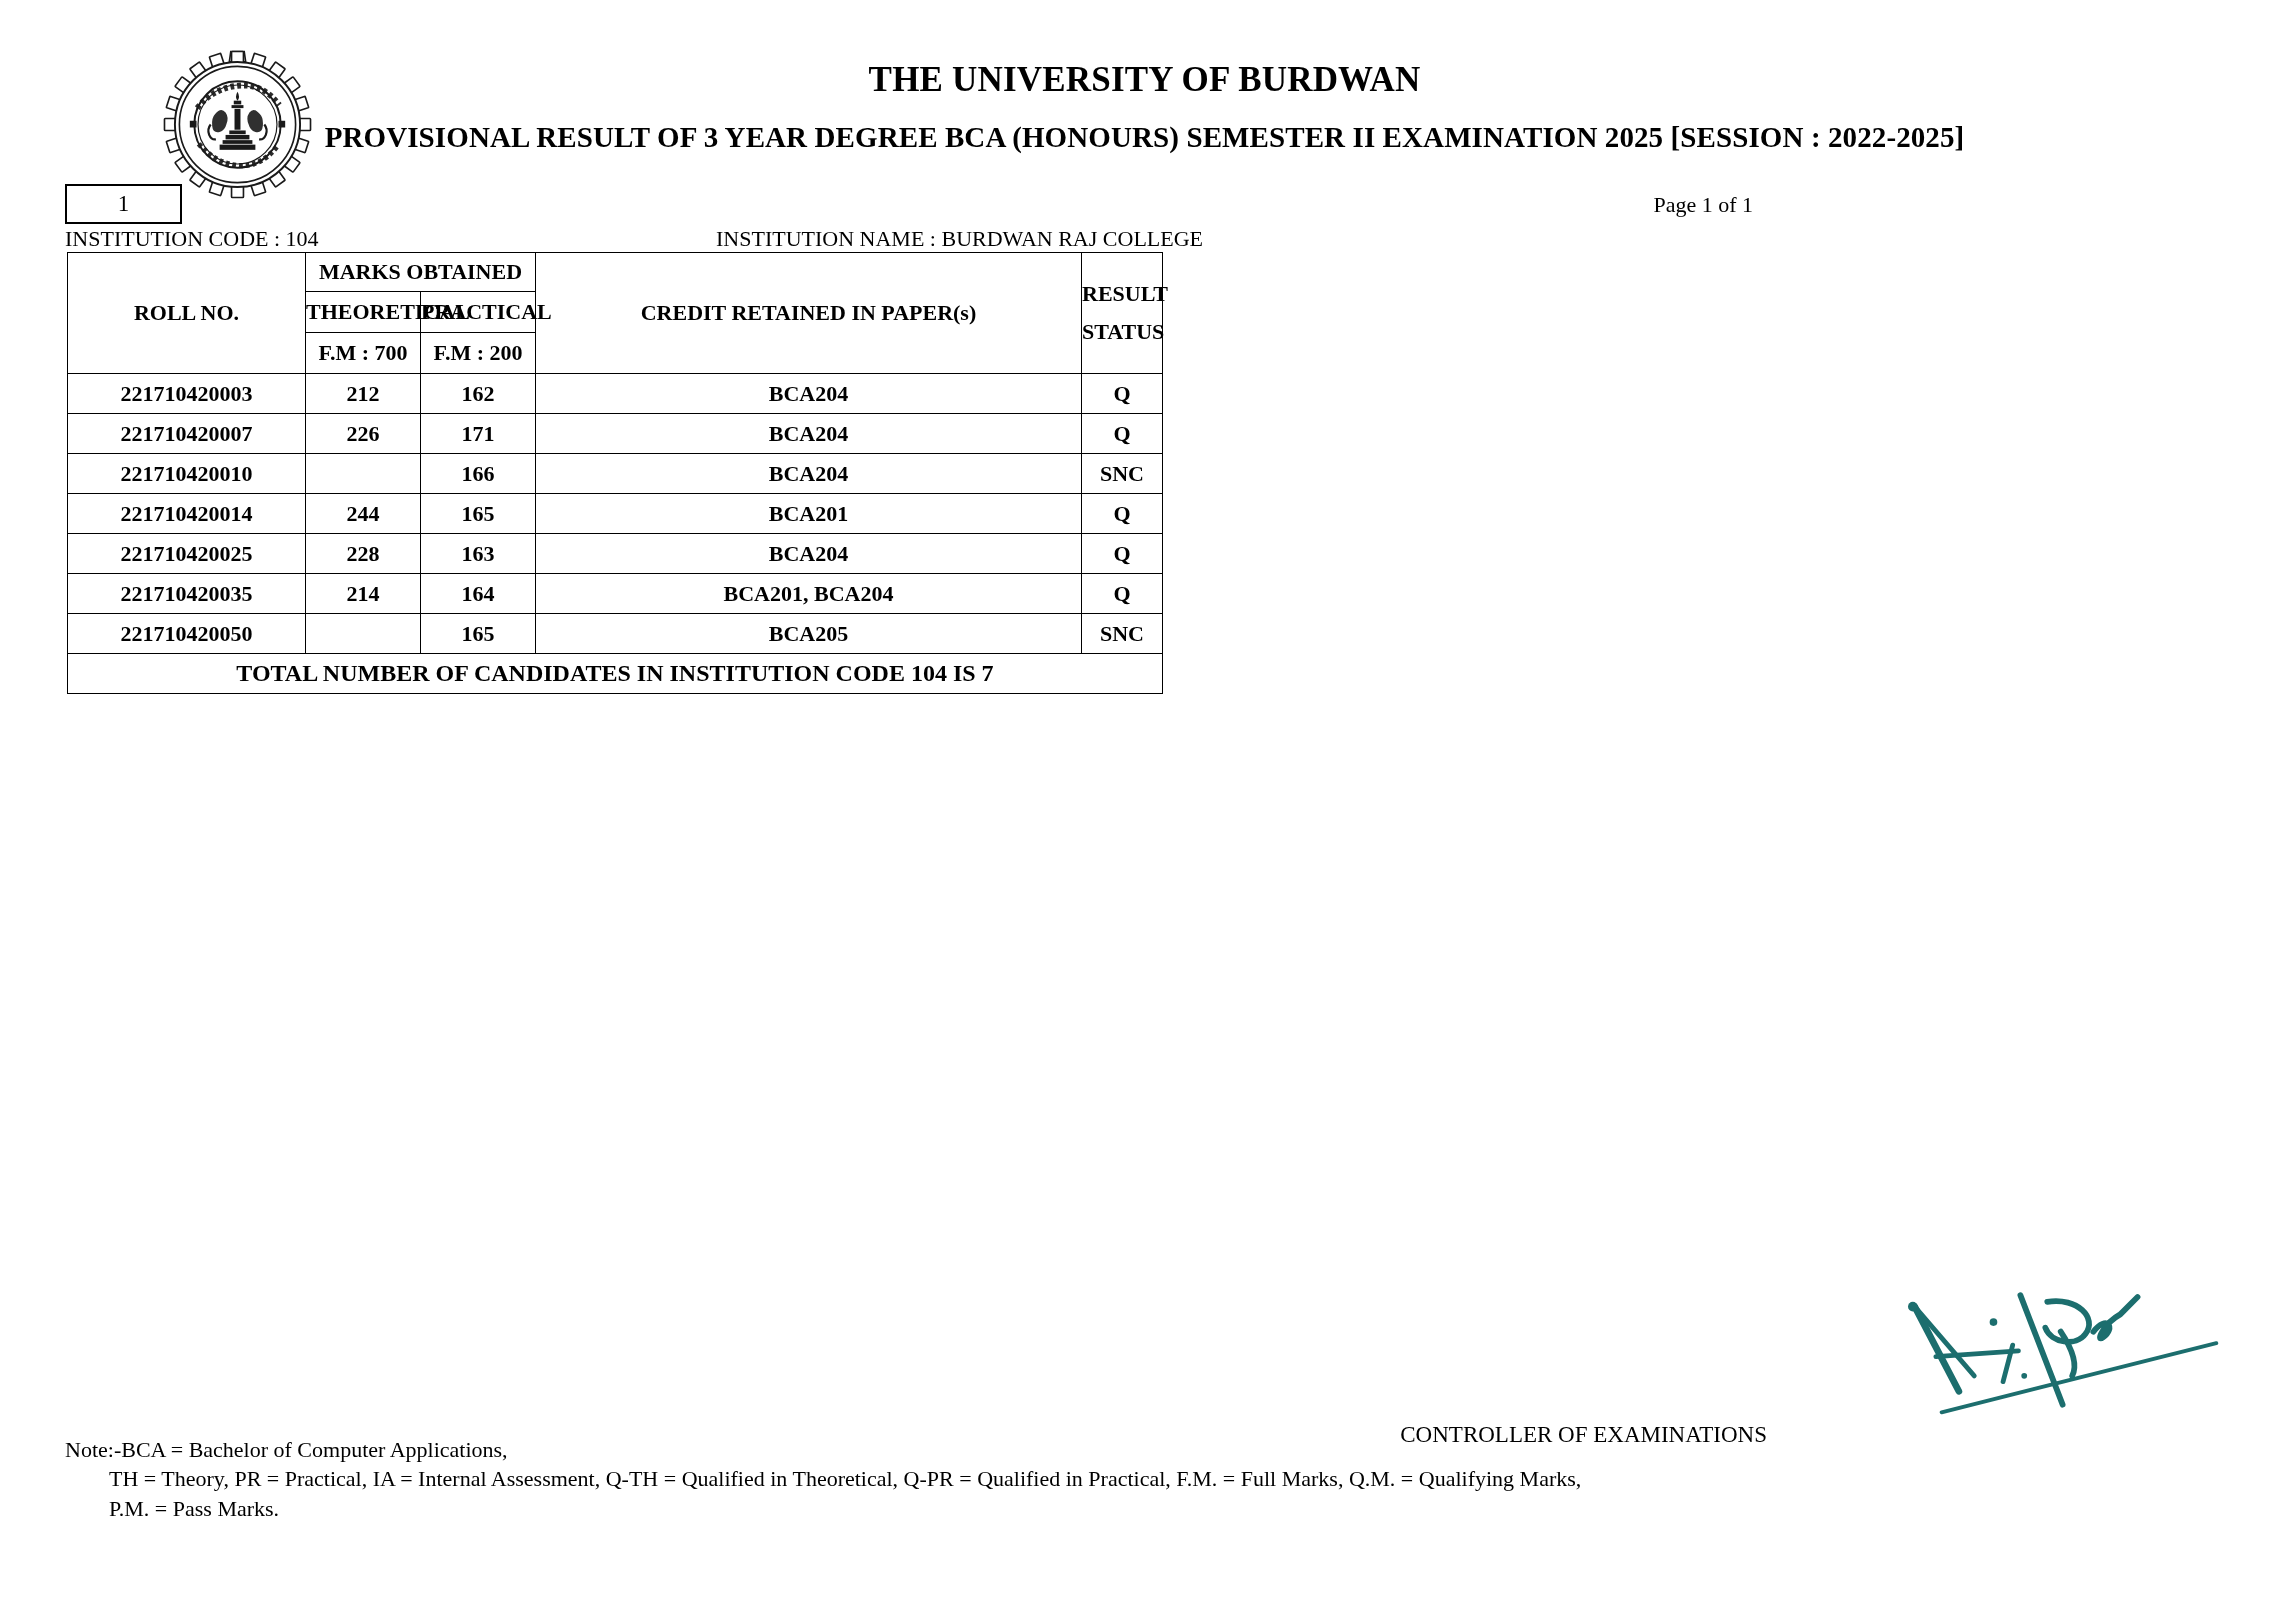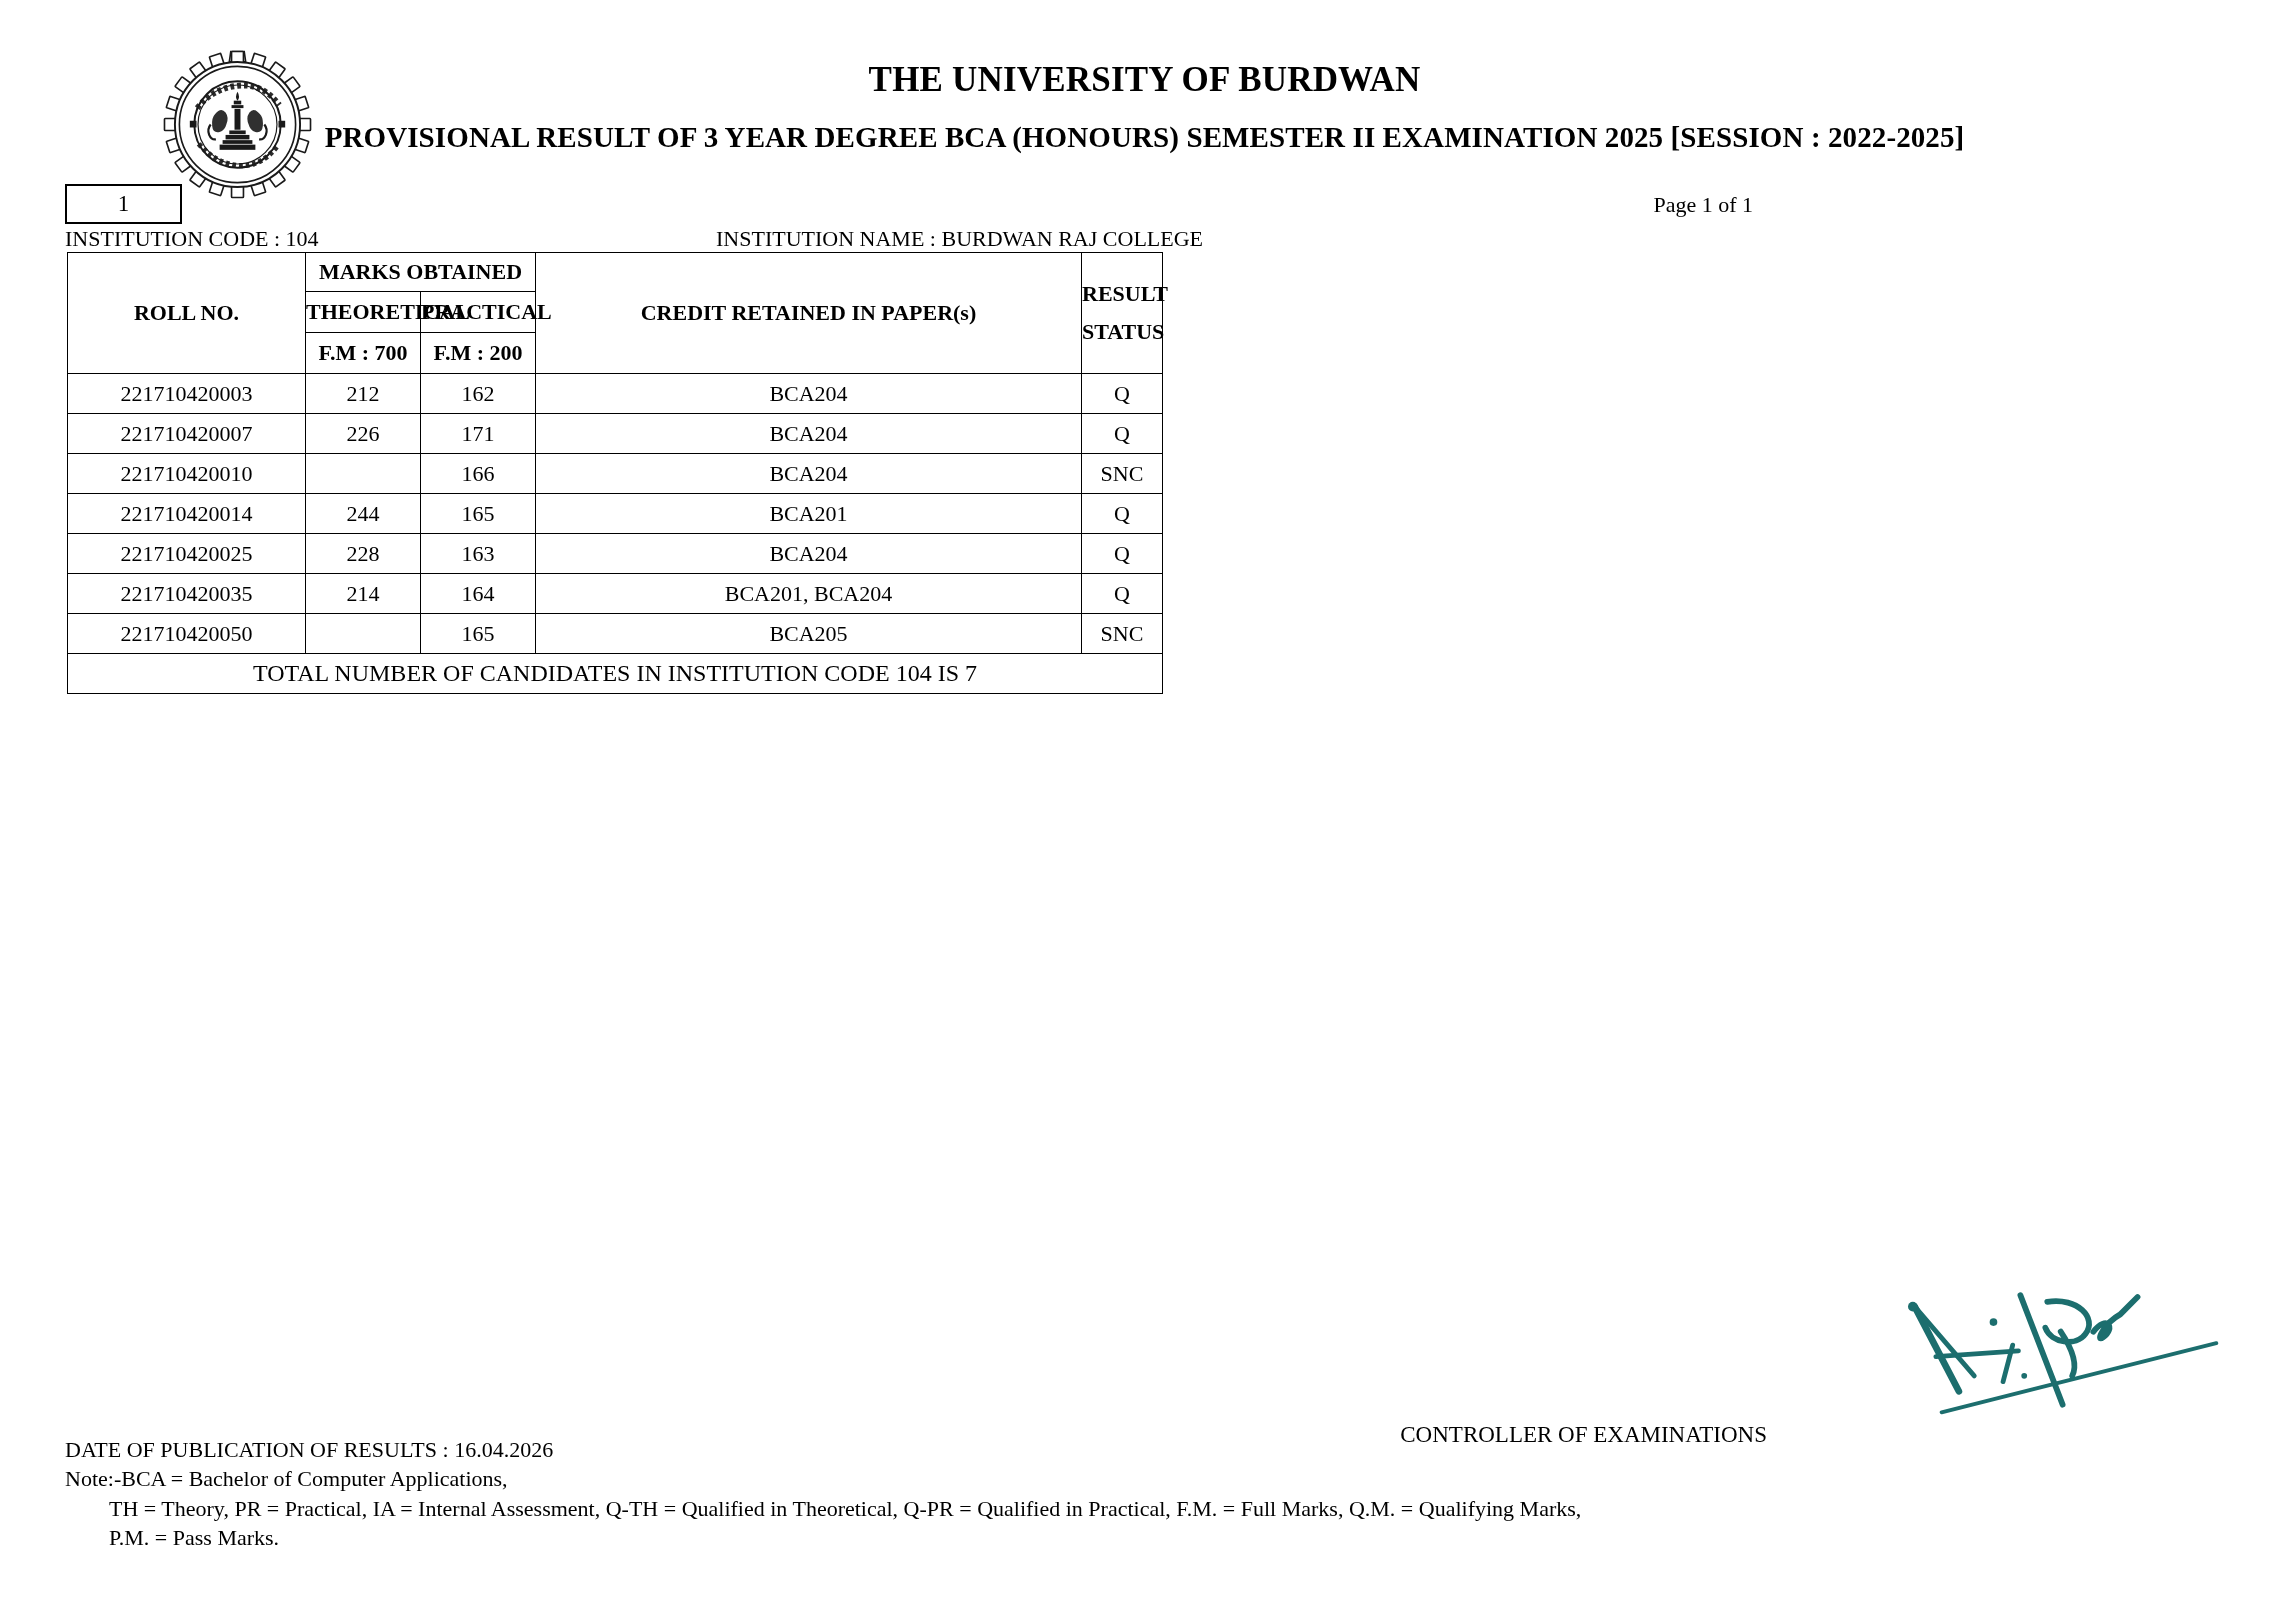--- a/index.html
+++ b/index.html
@@ -99,21 +99,21 @@
     position: absolute;
     left: 67px;
     top: 252px;
     width: 1095px;
     border-collapse: collapse;
     table-layout: fixed;
   }
   .result-table td, .result-table th {
     border: 1.4px solid #000;
     padding: 0;
-    font-weight: normal;
+    font-weight: bold;
     font-size: 22px;
     text-align: center;
     vertical-align: middle;
     color: #000;
   }
   .result-table thead td,
   .result-table thead th {
     border: 1.9px solid #000;
     font-weight: bold;
   }
@@ -347,20 +347,19 @@
         <path d="M86 150 L372 78" stroke-width="4"></path>
 
         <circle cx="172" cy="112" r="3" fill="#1c6e6e" stroke="none"></circle>
         <circle cx="56" cy="40" r="5" fill="#1c6e6e" stroke="none"></circle>
       </g>
     </svg>
   </div>
   <div class="sig-caption">CONTROLLER OF EXAMINATIONS</div>
 
   <div class="footer">
-    <div class="line">DATE OF PUBLICATION OF RESULTS : 16.04.2026</div>
     <div class="line">Note:-BCA = Bachelor of Computer Applications,</div>
     <div class="line indent">TH = Theory, PR = Practical, IA = Internal Assessment, Q-TH = Qualified in Theoretical, Q-PR = Qualified in Practical, F.M. = Full Marks, Q.M. = Qualifying Marks,</div>
     <div class="line indent">P.M. = Pass Marks.</div>
   </div>
 
 </div>
 
 
 </body></html>

